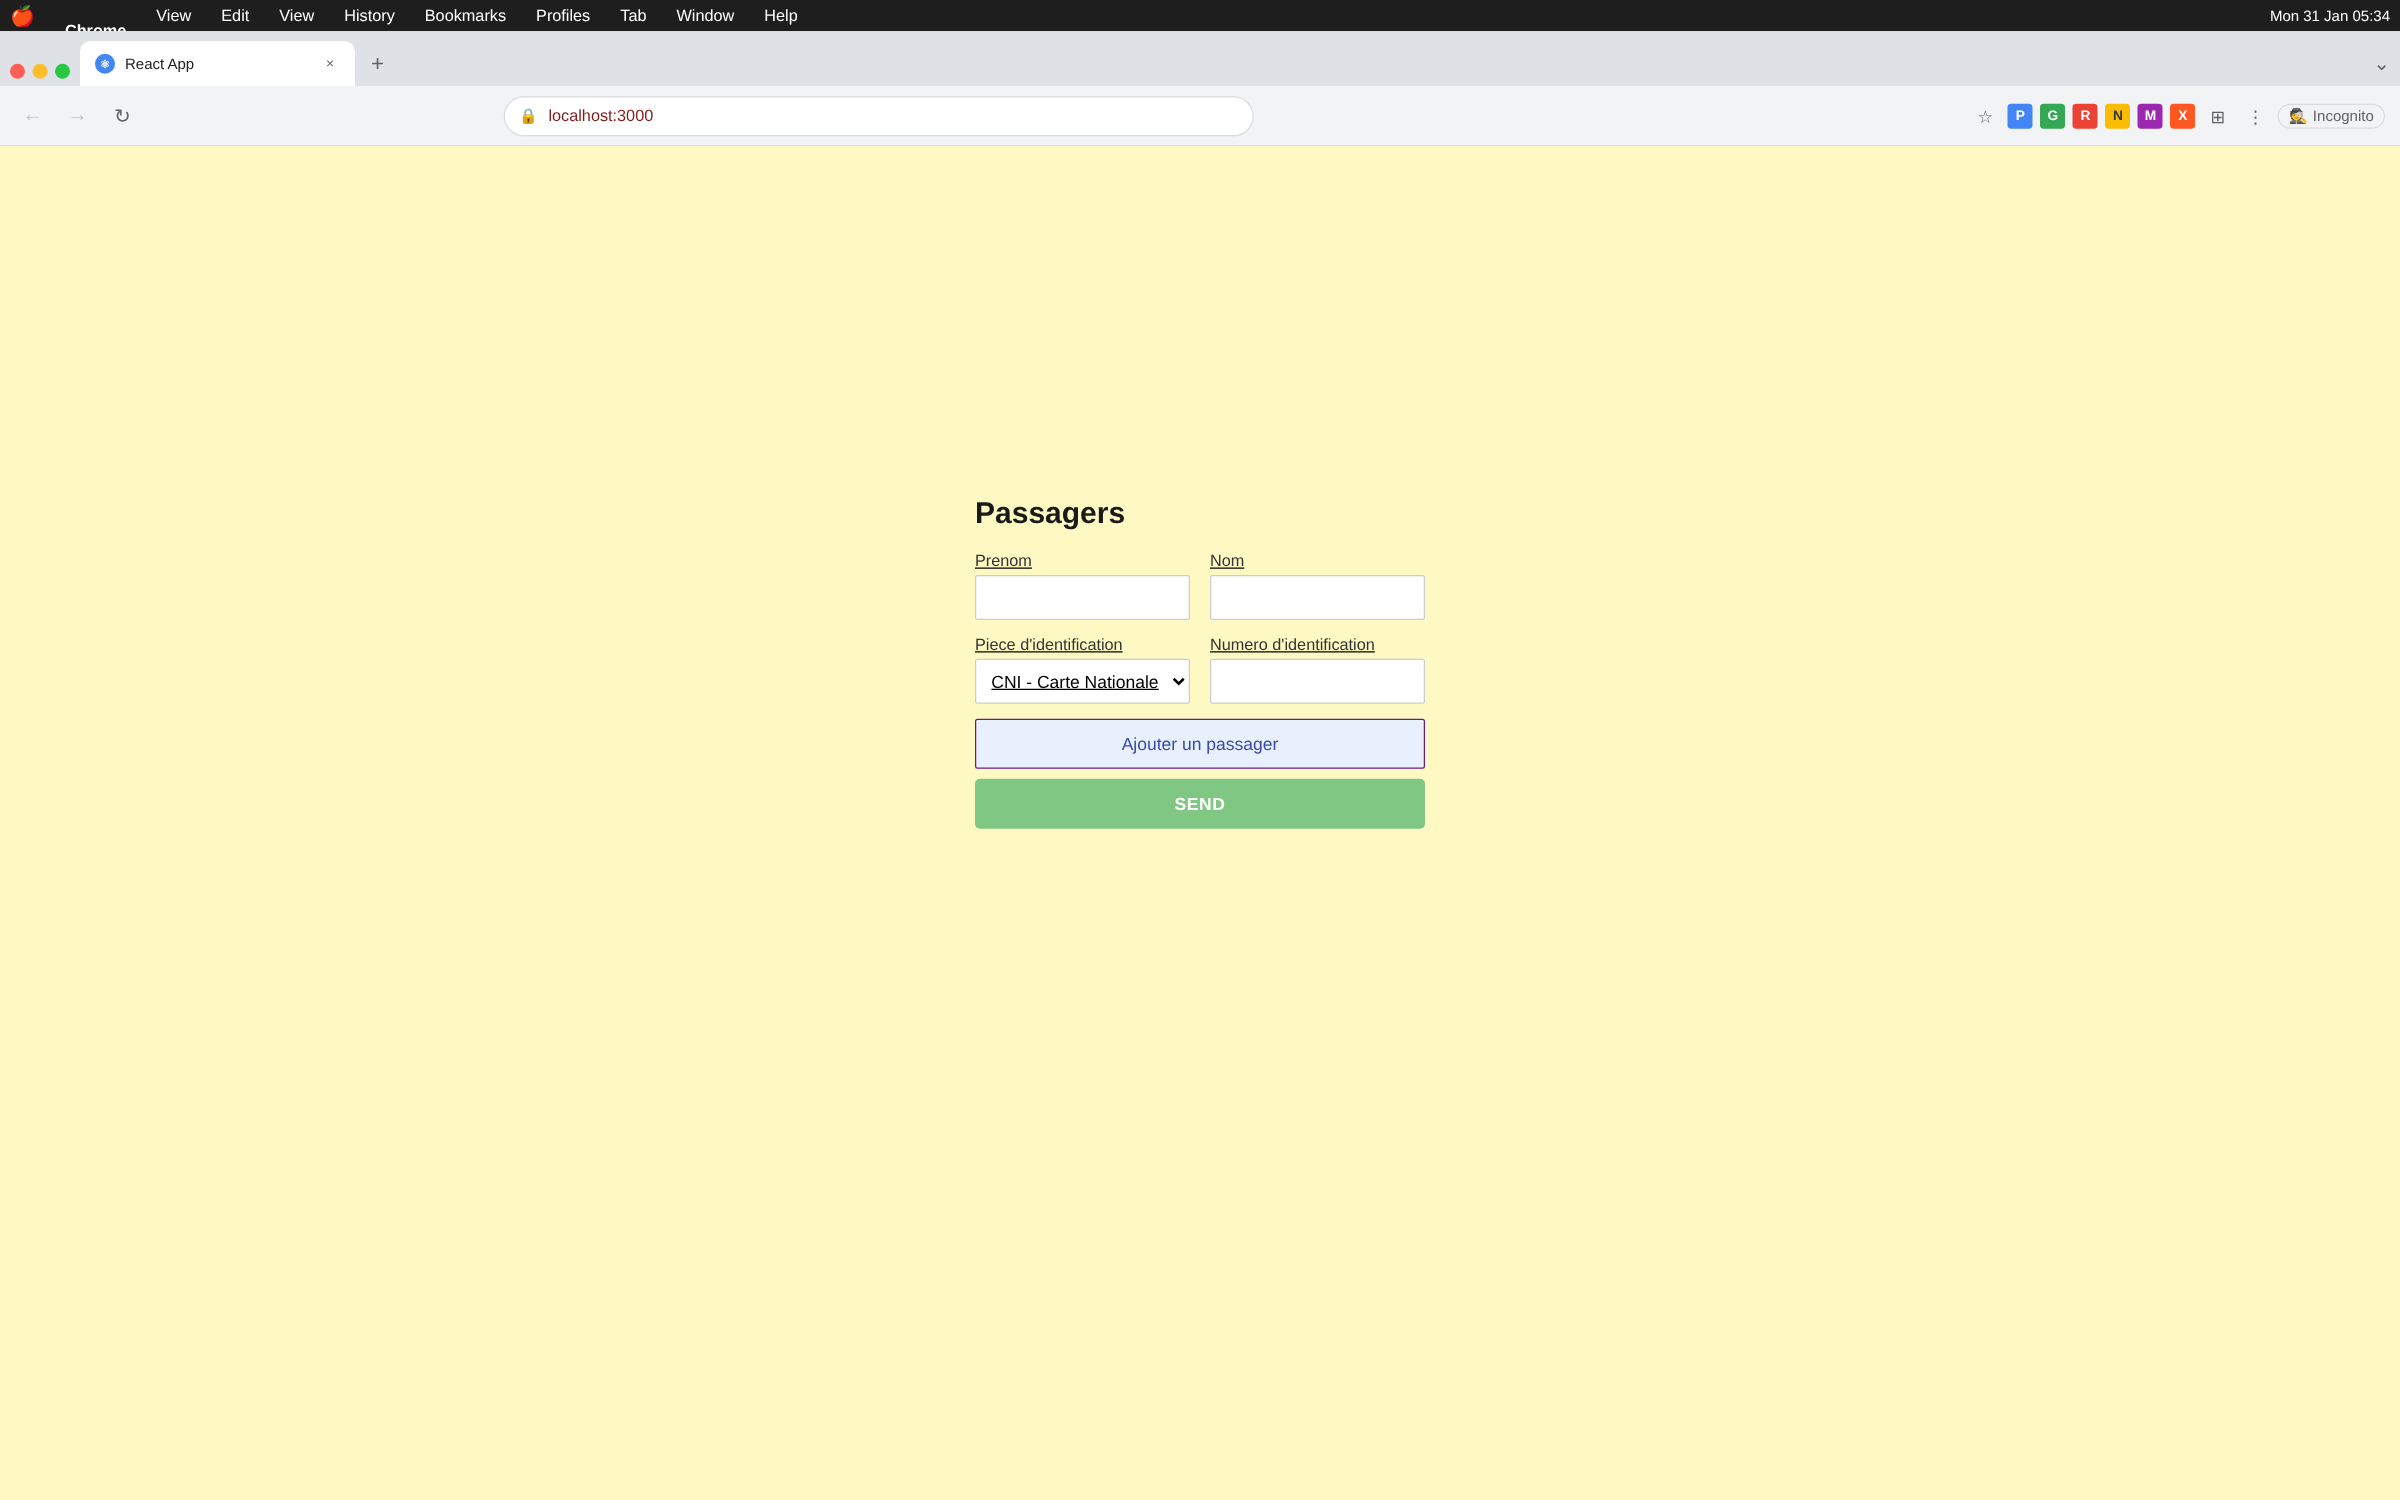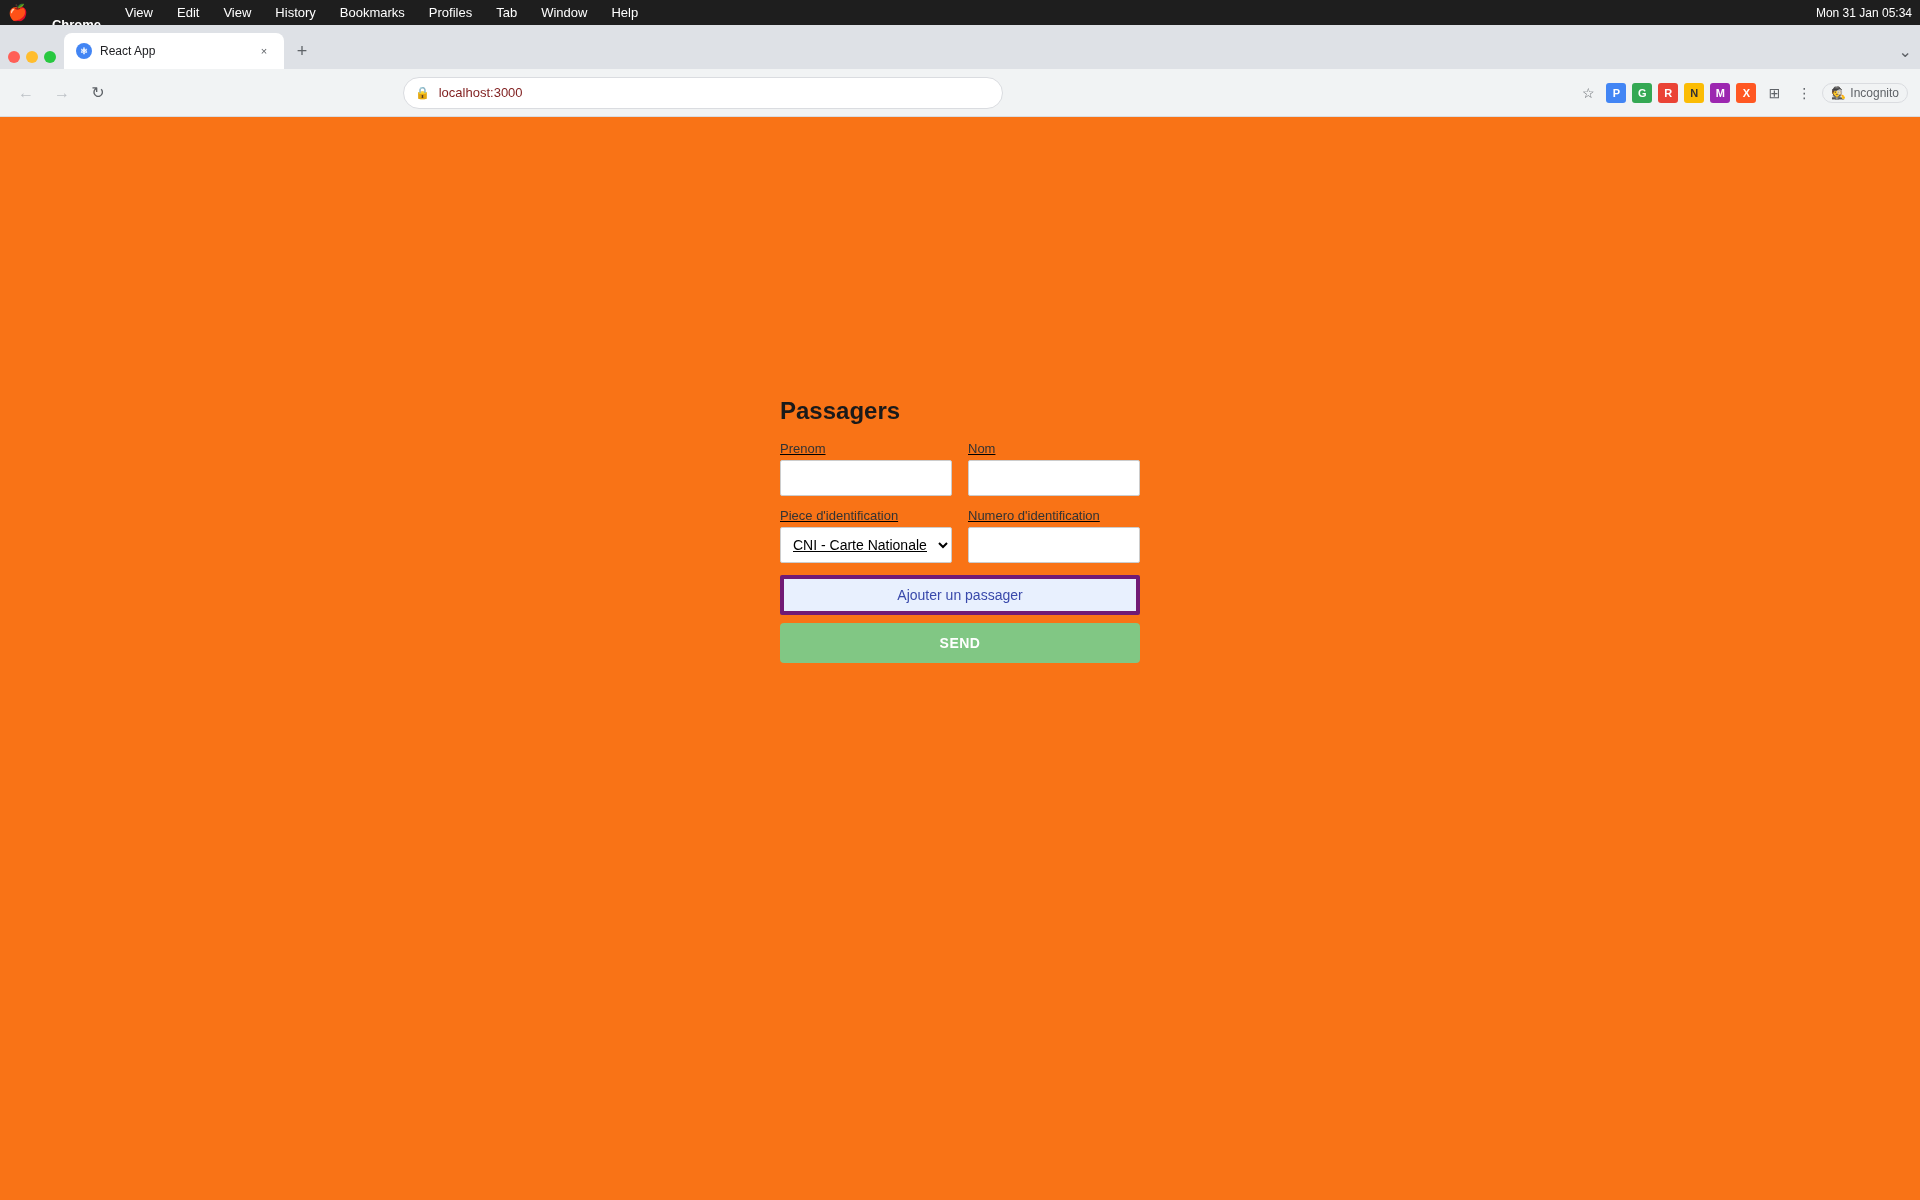--- a/index.html
+++ b/index.html
@@ -187,21 +187,21 @@
       padding: 2px 8px;
       border: 1px solid #dadce0;
       border-radius: 12px;
       cursor: pointer;
     }
 
     
     .page-content {
       width: 100%;
       height: calc(1200px - 25px - 44px - 48px);
-      background: #f97316;
+      background: #fef9c3;
       display: flex;
       justify-content: center;
       align-items: center;
     }
 
     .form-container {
       display: flex;
       flex-direction: column;
       gap: 0;
       width: 360px;
@@ -257,21 +257,21 @@
       outline: none;
       background: #ffffff;
       appearance: auto;
       cursor: pointer;
     }
 
     .btn-add {
       width: 100%;
       height: 40px;
       background: #e8f0fe;
-      border: 4px solid #701a75;
+      border: 1px solid #701a75;
       border-radius: 2px;
       font-size: 14px;
       color: #3949ab;
       cursor: pointer;
       margin-bottom: 8px;
       font-family: inherit;
     }
 
     .btn-send {
       width: 100%;

